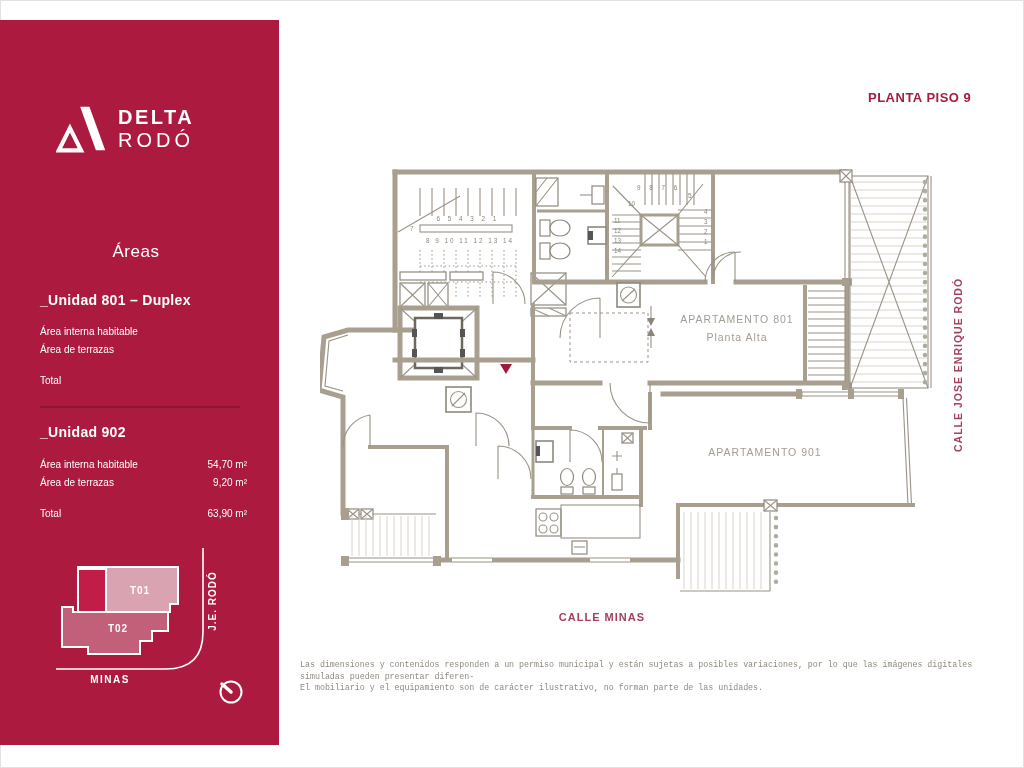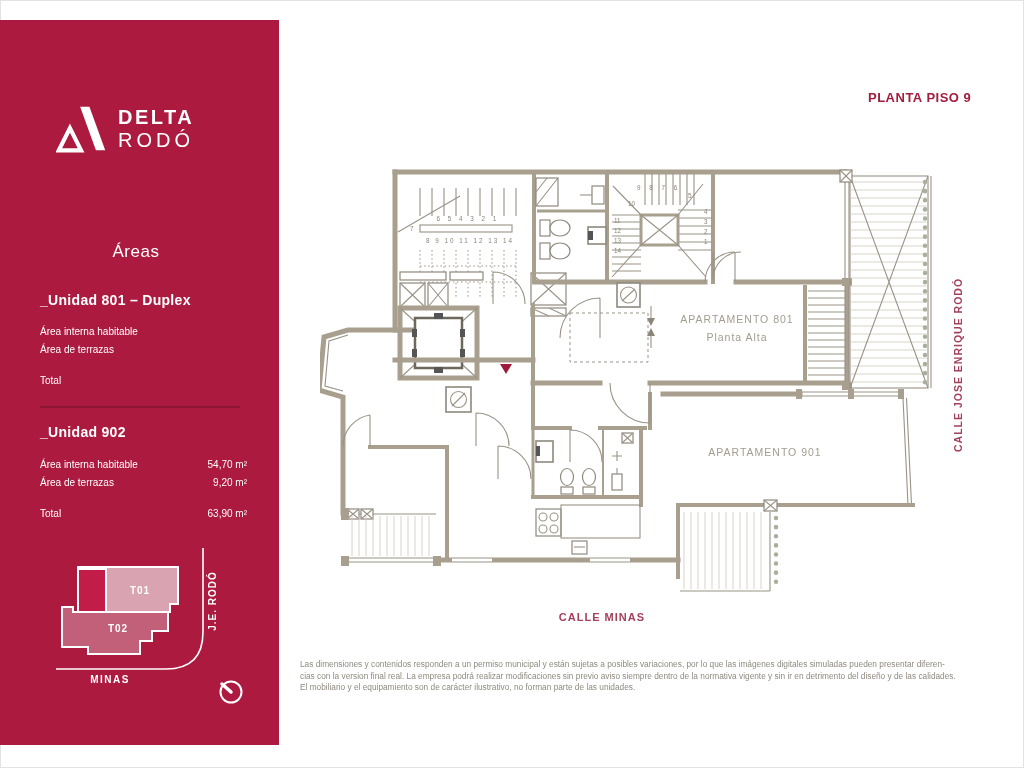--- a/index.html
+++ b/index.html
@@ -25,21 +25,21 @@
 
   
   .plan-title{position:absolute;left:868px;top:90px;color:#A51C3E;font-size:13px;
               font-weight:bold;letter-spacing:.5px;}
   .street-bottom{position:absolute;left:515px;top:611px;width:130px;text-align:right;
                  color:#A3405C;font-size:11px;font-weight:600;letter-spacing:1px;}
   .street-right{position:absolute;left:952px;top:240px;height:250px;color:#A3405C;
                 font-size:10.5px;font-weight:600;letter-spacing:1px;
                 writing-mode:vertical-rl;transform:rotate(180deg);text-align:center;}
   .disclaimer{position:absolute;left:300px;top:659px;width:697px;color:#8F8A80;
-              font-size:8.3px;line-height:11.6px;}
+              font-size:8.3px;line-height:11.6px;font-family:Liberation Mono, monospace;}
 
   
   .w5{stroke:#A89F8F;stroke-width:5;fill:none;stroke-linecap:square;}
   .w4{stroke:#A89F8F;stroke-width:4;fill:none;stroke-linecap:square;}
   .w3{stroke:#A89F8F;stroke-width:3;fill:none;}
   .t2{stroke:#A89F8F;stroke-width:2;fill:none;}
   .t{stroke:#9A9386;stroke-width:1.1;fill:none;}
   .tl{stroke:#CFC9BD;stroke-width:.8;fill:none;}
   .dash{stroke:#8F897D;stroke-width:.9;stroke-dasharray:3,3;fill:none;}
   .dot{stroke:#9A9386;stroke-width:1;stroke-dasharray:1.5,2.6;fill:none;}
@@ -339,15 +339,14 @@
     <path class="dots" d="M776,518 V588"></path>
   </g>
 
 </svg>
 
 <div class="street-bottom">CALLE MINAS</div>
 <div class="street-right">CALLE JOSE ENRIQUE RODÓ</div>
 
 <div class="disclaimer">
   <div>Las dimensiones y contenidos responden a un permiso municipal y están sujetas a posibles variaciones, por lo que las imágenes digitales simuladas pueden presentar diferen-</div>
-  <div>cias con la version final real. La empresa podrá realizar modificaciones sin previo aviso siempre dentro de la normativa vigente y sin ir en detrimento del diseño y de las calidades.</div>
   <div>El mobiliario y el equipamiento  son de carácter ilustrativo, no forman parte de las unidades.</div>
 </div>
 
 </body></html>

